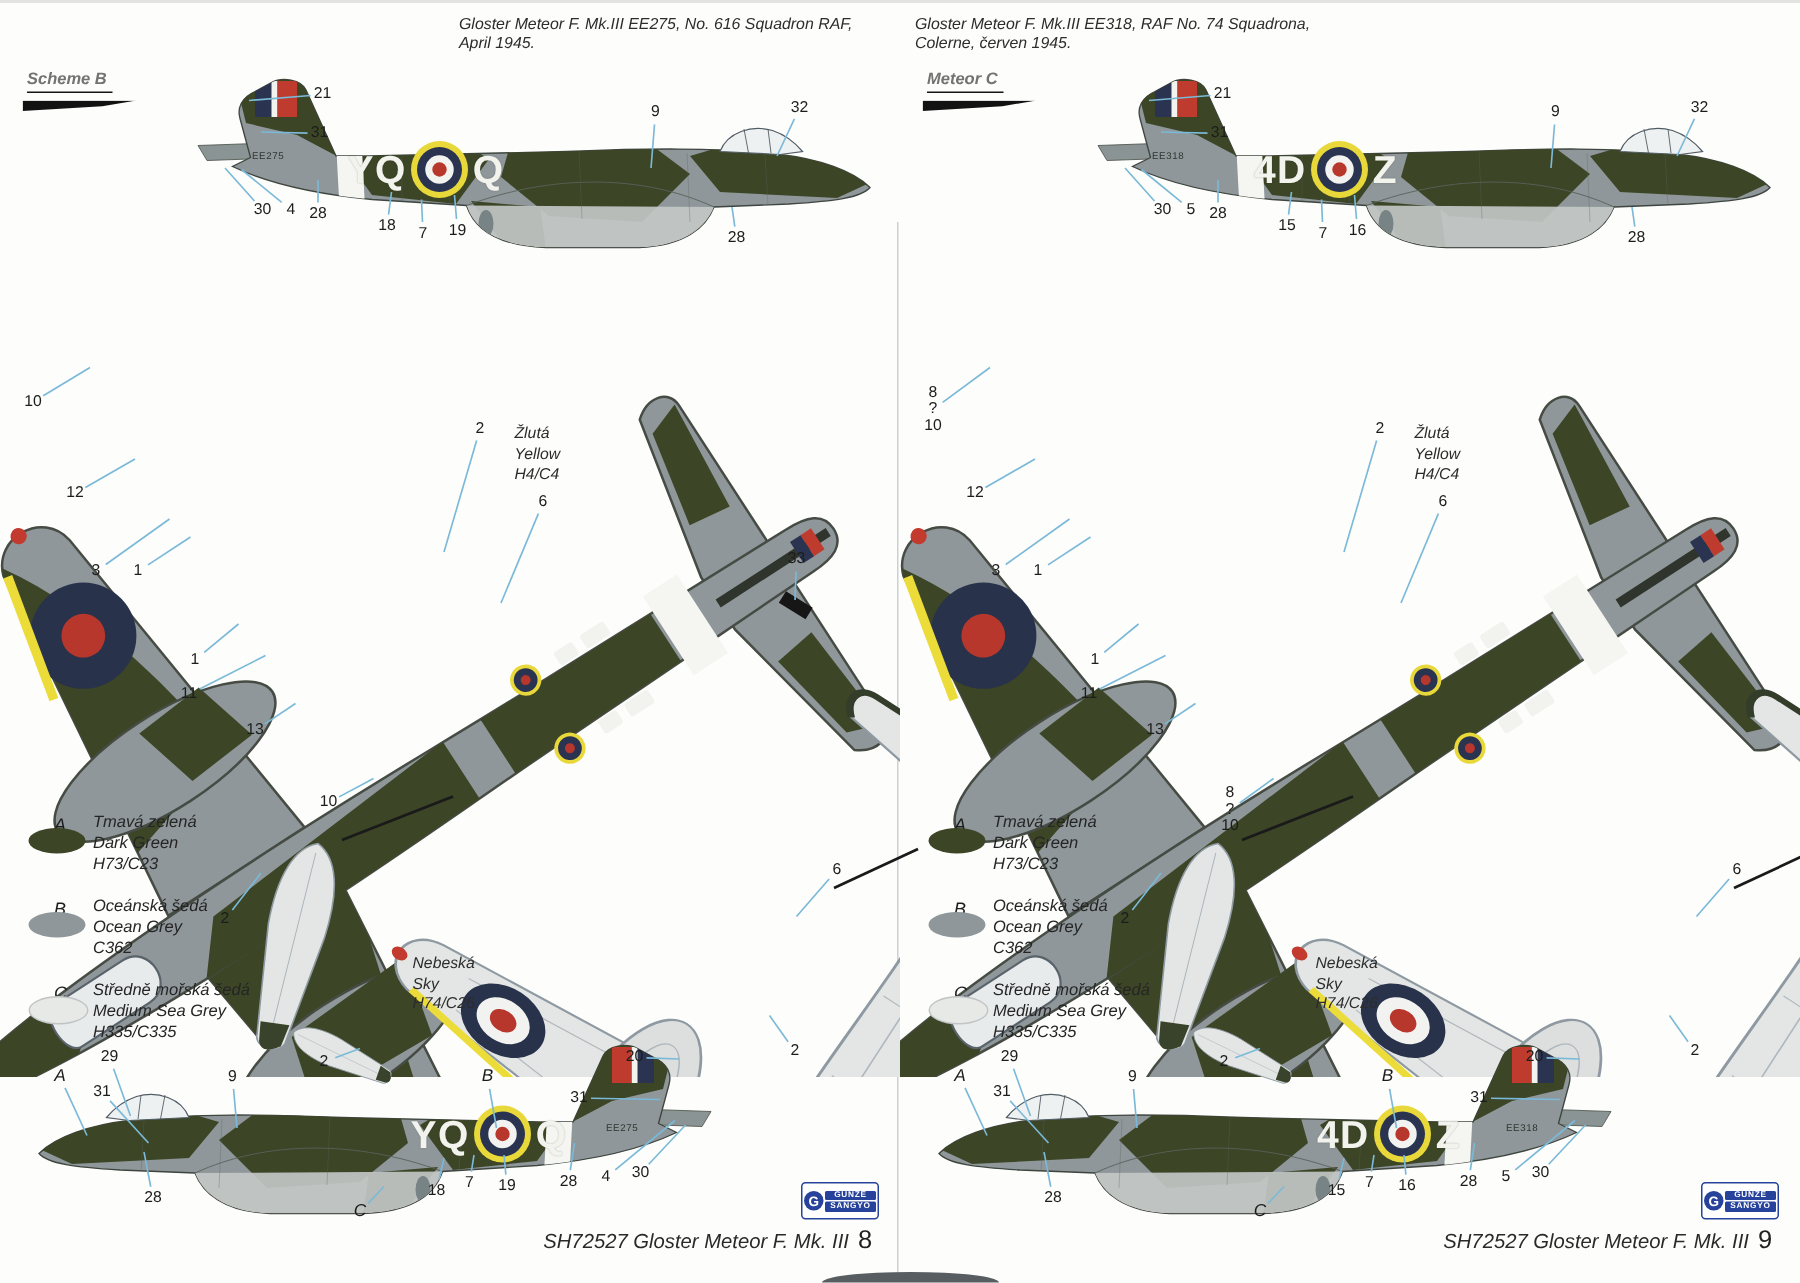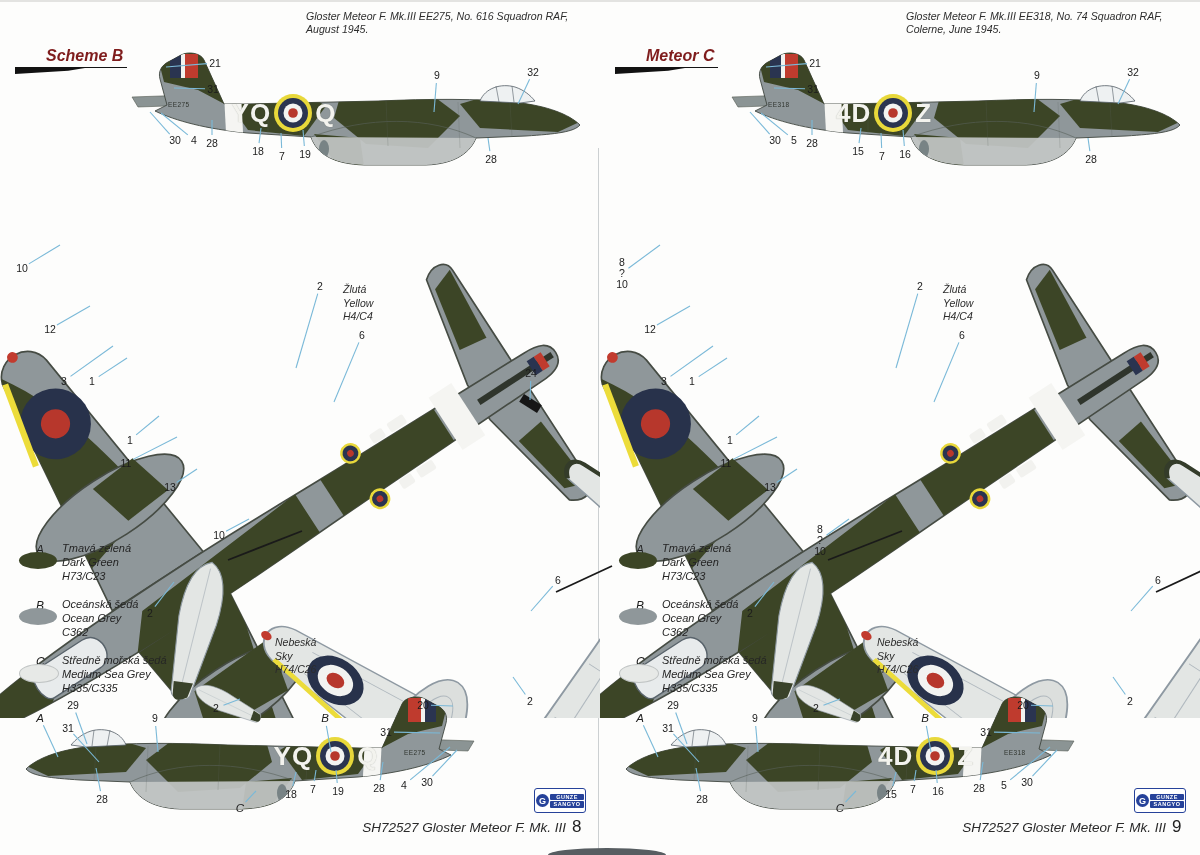--- a/index.html
+++ b/index.html
@@ -8,22 +8,22 @@
   .sheet{position:absolute;inset:0;background:#fdfdfc;}
   .top-edge{position:absolute;left:0;top:0;width:100%;height:2px;background:#e3e3e1;}
   .divider{position:absolute;left:598px;top:148px;width:1px;height:707px;background:#ccd0d2;}
   .bottom-notch{position:absolute;left:548px;top:848px;width:118px;height:14px;
                 background:#575d61;border-radius:50%;}
   .page{position:absolute;top:0;width:600px;height:855px;}
 
   .cap{position:absolute;font-style:italic;font-size:10.6px;line-height:13.2px;color:#2d2d2d;width:274px;}
   .cap-cz{left:10px;top:10px;}
   .cap-en{left:306px;top:10px;}
-  .scheme{position:absolute;left:18px;top:47px;font-style:italic;font-weight:600;font-size:16px;
-          color:#7f1d1d;border-bottom:1.4px solid #141414;padding:0 4px 2px 0;margin-left:28px;}
+  .scheme{position:absolute;left:18px;top:47px;font-style:italic;font-weight:600;font-size:11px;
+          color:#737373;border-bottom:1.4px solid #141414;padding:0 4px 2px 0;}
   .wedge{position:absolute;left:15px;top:67px;width:76px;height:7px;background:#121212;
          clip-path:polygon(0 0,100% 0,70% 55%,0 100%);}
 
   svg.profile{position:absolute;overflow:visible;}
   .top-profile{left:128px;top:48px;width:460px;height:122px;}
   .bottom-profile{left:18px;top:692px;width:460px;height:122px;}
   .plan-svg{position:absolute;left:0;top:118px;width:600px;height:600px;overflow:hidden;}
   svg.tailpiece{position:absolute;}
   .tp1{left:152px;top:556px;width:86px;height:150px;transform:rotate(14deg);}
   .tp2{left:206px;top:666px;width:44px;height:76px;transform:rotate(-64deg);}
@@ -224,21 +224,21 @@
     </symbol>
   </defs>
 </svg>
 
 <div class="sheet">
   <div class="top-edge"></div>
   <div class="divider"></div>
   <div class="bottom-notch"></div>
 
   <div class="page" style="left: 0px;">
-    <div class="cap cap-en">Gloster Meteor F. Mk.III EE275, No. 616 Squadron RAF, August 1945.</div>
+    <div class="cap cap-en">Gloster Meteor F. Mk.III EE275, No. 616 Squadron RAF, April 1945.</div>
     <div class="scheme">Scheme B</div>
     <div class="wedge"></div>
 
     <svg class="profile top-profile" viewBox="0 0 460 122">
       <use href="#ac-side"></use>
     </svg>
 
     <svg class="plan-svg" viewBox="0 0 600 600">
       <g transform="translate(95,310) rotate(57) scale(1.25) translate(-150,-352)">
         <use href="#ac-plan-top"></use>
@@ -369,21 +369,21 @@
         <div class="callout" style="left: 22px; top: 268px;">10</div>
         <div class="callout" style="left: 50px; top: 329px;">12</div>
         <div class="callout" style="left: 64px; top: 381px;">3</div>
         <div class="callout" style="left: 92px; top: 381px;">1</div>
         <div class="callout" style="left: 130px; top: 440px;">1</div>
         <div class="callout" style="left: 126px; top: 463px;">11</div>
         <div class="callout" style="left: 170px; top: 487px;">13</div>
         <div class="callout" style="left: 219px; top: 535px;">10</div>
         <div class="callout" style="left: 320px; top: 286px;">2</div>
         <div class="callout" style="left: 362px; top: 335px;">6</div>
-        <div class="callout" style="left: 531px; top: 373px;">24</div>
+        <div class="callout" style="left: 531px; top: 373px;">33</div>
         <div class="callout" style="left: 558px; top: 580px;">6</div>
         <div class="callout" style="left: 530px; top: 701px;">2</div>
         <div class="callout" style="left: 150px; top: 613px;">2</div>
         <div class="callout" style="left: 216px; top: 708px;">2</div>
         <div class="callout it" style="left: 40px; top: 718px;">A</div>
         <div class="callout" style="left: 73px; top: 705px;">29</div>
         <div class="callout" style="left: 68px; top: 728px;">31</div>
         <div class="callout" style="left: 155px; top: 718px;">9</div>
         <div class="callout it" style="left: 325px; top: 718px;">B</div>
         <div class="callout" style="left: 423px; top: 705px;">20</div>
@@ -404,21 +404,21 @@
       <div class="gz-circle">G</div>
       <div class="gz-lines">
         <div class="gz-line">GUNZE</div>
         <div class="gz-line">SANGYO</div>
       </div>
     </div>
   <div class="tip-marker" style="left: 520px; top: 399px; width: 21px; height: 9px; transform: rotate(32deg);"></div>
     </div>
 
   <div class="page" style="left: 600px;">
-    <div class="cap cap-en">Gloster Meteor F. Mk.III EE318, No. 74 Squadron RAF, Colerne, June 1945.</div>
+    <div class="cap cap-cz">Gloster Meteor F. Mk.III EE318, RAF No. 74 Squadrona, Colerne, červen 1945.</div>
     <div class="scheme">Meteor C</div>
     <div class="wedge"></div>
 
     <svg class="profile top-profile" viewBox="0 0 460 122">
       <use href="#ac-side"></use>
     </svg>
 
     <svg class="plan-svg" viewBox="0 0 600 600">
       <g transform="translate(95,310) rotate(57) scale(1.25) translate(-150,-352)">
         <use href="#ac-plan-top"></use>

